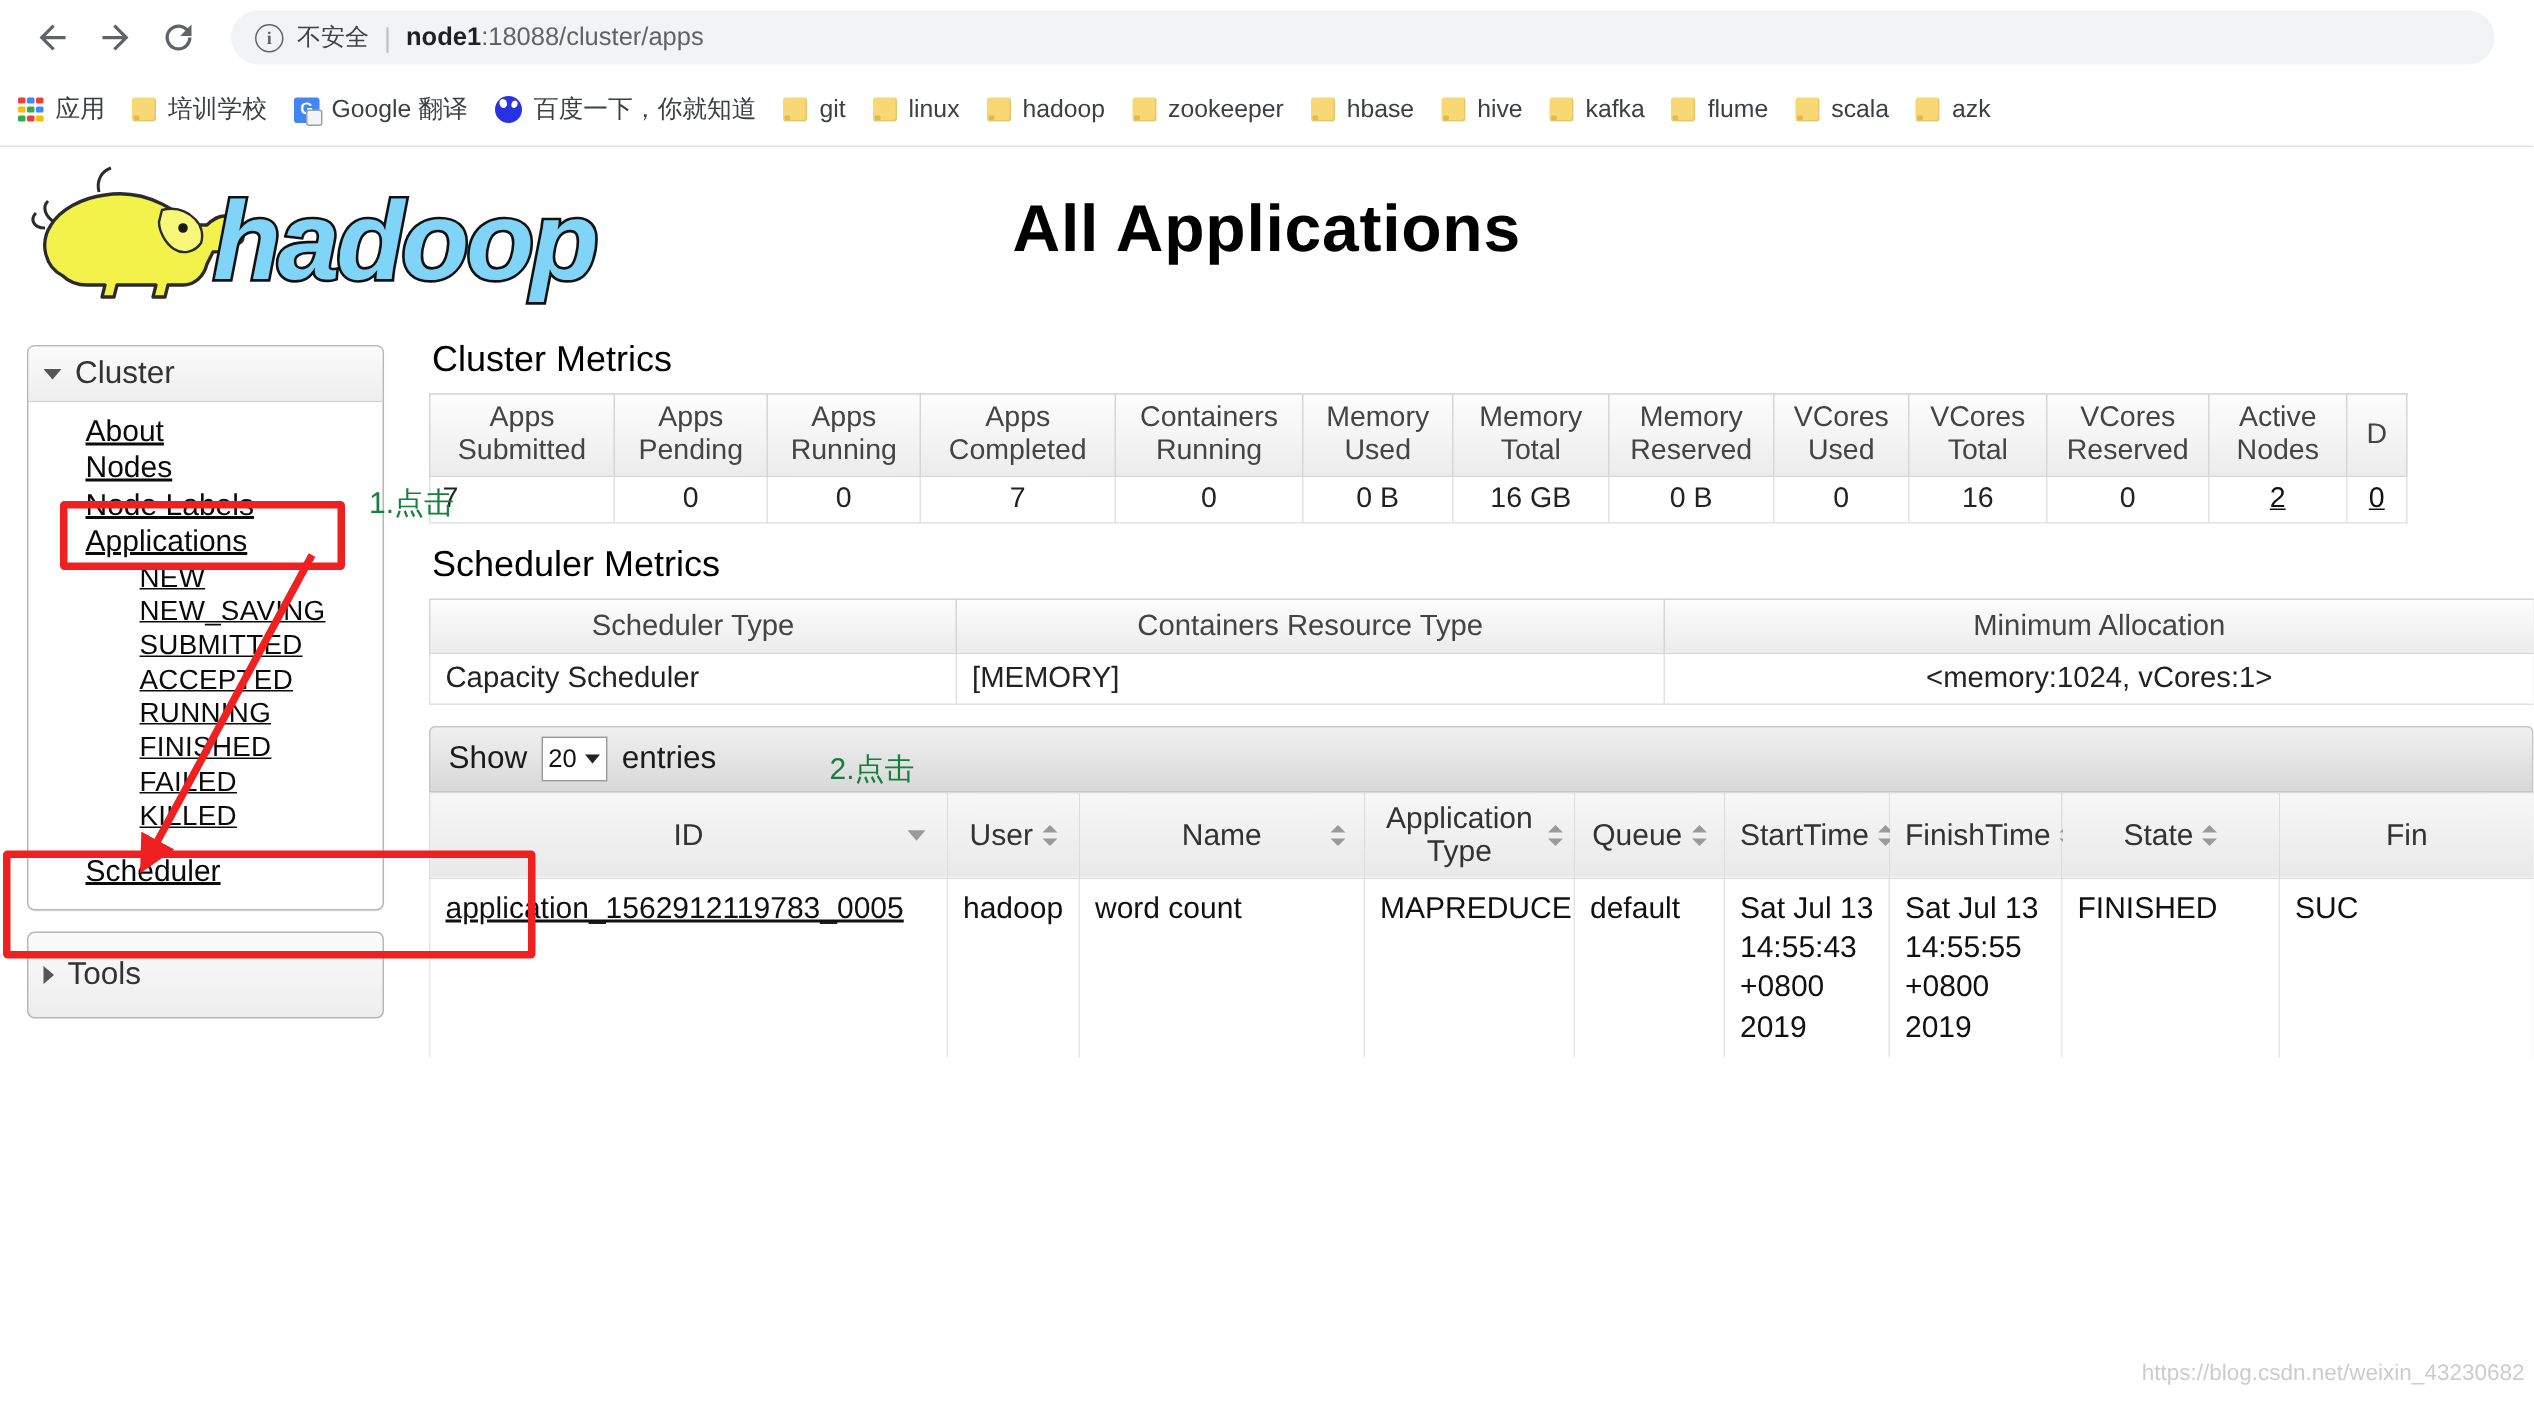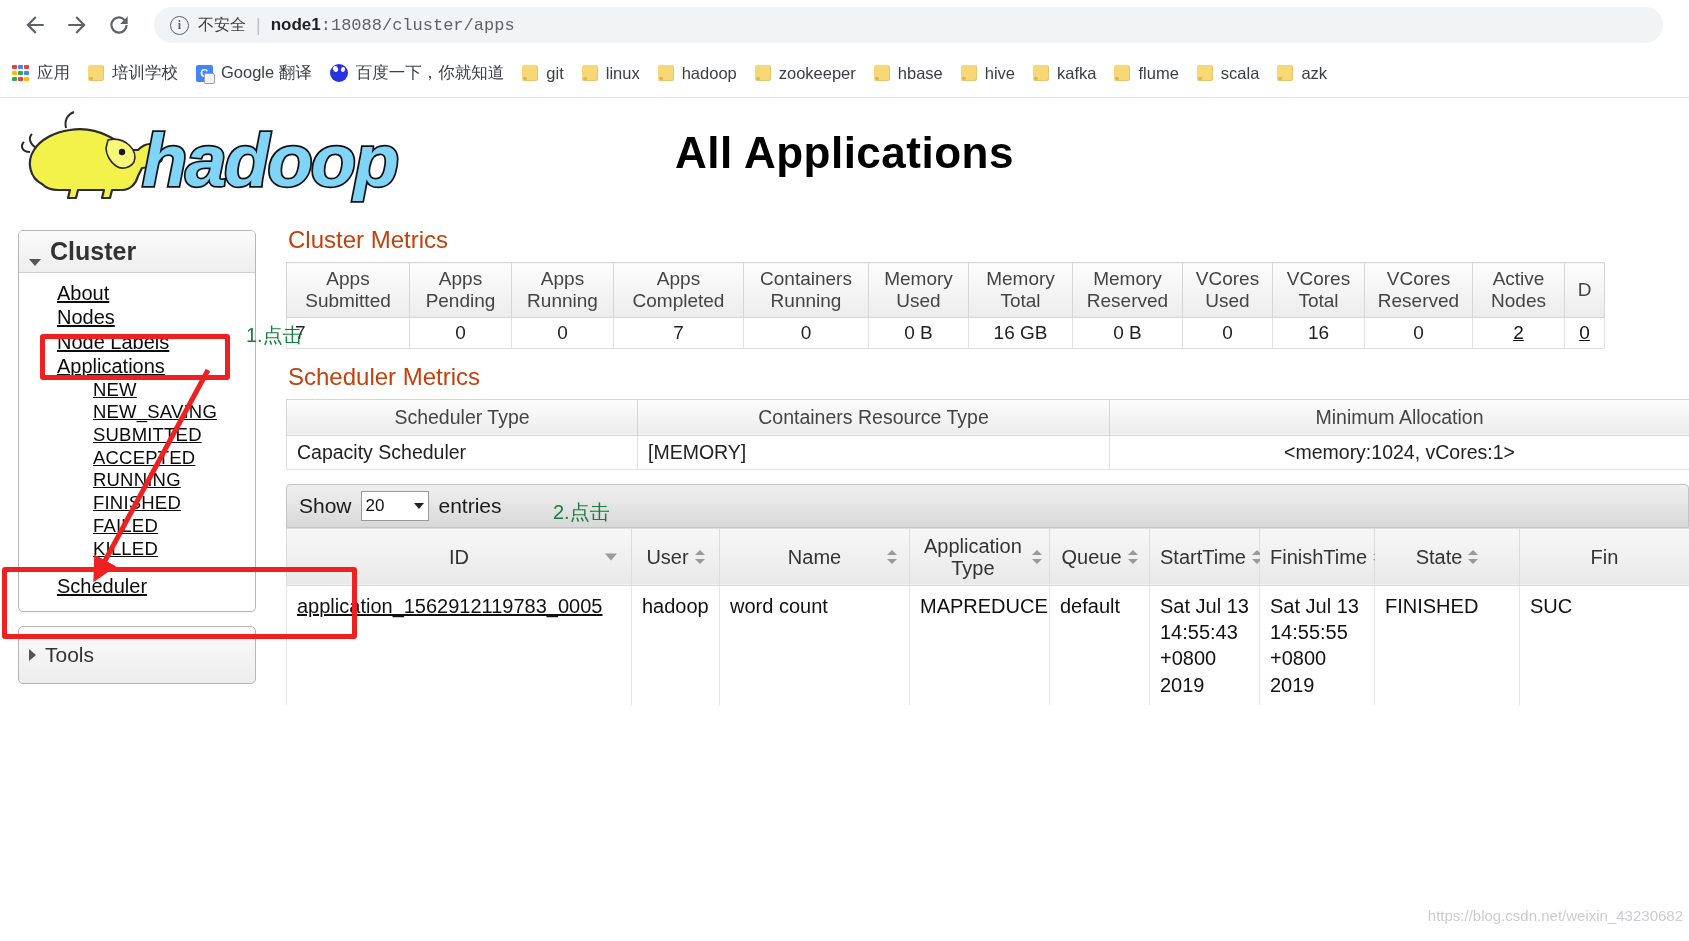--- a/index.html
+++ b/index.html
@@ -27,21 +27,21 @@
     font-size: 17px; color: #202124; min-width: 0;
   }
   .info-circle {
     width: 17px; height: 17px; border: 1.6px solid #5f6368; border-radius: 50%;
     display: inline-flex; align-items: center; justify-content: center;
     font-size: 12px; font-weight: bold; color: #5f6368; flex: none; font-family: "Liberation Serif", serif;
   }
   .sec-label { margin-left: 9px; color: #404040; font-size: 16px; white-space: nowrap; }
   .sec-div { margin: 0 10px; color: #bdc1c6; font-size: 18px; }
   .url-host { color: #202124; font-weight: bold; }
-  .url-path { color: #5f6368; font-family: Liberation Mono, monospace; }
+  .url-path { color: #5f6368; }
 
   
   .bookmarks {
     height: 46px; display: flex; align-items: center; padding: 0 12px;
     font-size: 16.5px; color: #3c4043; white-space: nowrap; overflow: hidden;
   }
   .bm { display: flex; align-items: center; margin-right: 18px; flex: none; }
   .bm-label { margin-left: 8px; }
   .folder-ico {
     width: 16px; height: 16px; background: #f8d775; border-radius: 2px; flex: none;
@@ -75,22 +75,22 @@
   
   .sidebar { position: absolute; left: 18px; top: 132px; width: 238px; }
   .panel {
     border: 1px solid #b6b6b6; border-radius: 5px; background: #fff;
     box-shadow: 0 1px 1px rgba(0,0,0,.05);
   }
   .panel-head {
     background: linear-gradient(#fbfbfb, #eeeeee);
     border-bottom: 1px solid #cfcfcf;
     border-radius: 4px 4px 0 0;
-    padding: 6px 10px; font-size: 25px; color: #333;
-    display: flex; align-items: flex-end; font-weight: bold;
+    padding: 6px 10px; font-size: 21px; color: #333;
+    display: flex; align-items: center;
   }
   .caret-down { width: 0; height: 0; border-left: 6px solid transparent; border-right: 6px solid transparent;
     border-top: 7px solid #555; margin-right: 9px; flex:none; }
   .caret-right { width: 0; height: 0; border-top: 6px solid transparent; border-bottom: 6px solid transparent;
     border-left: 7px solid #555; margin-right: 9px; flex:none; }
   .panel-body { padding: 8px 0 12px 0; }
   .nav-link {
     display: block; color: #0b0b0b; text-decoration: underline; font-size: 20px;
     line-height: 1.12; padding: 1px 0 1px 38px; white-space: nowrap;
   }
@@ -99,21 +99,21 @@
   .tools-panel { margin-top: 14px; }
   .tools-head {
     background: linear-gradient(#fbfbfb, #ededed);
     border: 1px solid #b6b6b6; border-radius: 5px;
     padding: 16px 10px; font-size: 21px; color: #333;
     display: flex; align-items: center;
   }
 
   
   .main { position: absolute; left: 286px; top: 128px; right: 0; }
-  .section-title { font-size: 24px; color: #c2410c; margin: 0 0 8px 2px; font-weight: normal; }
+  .section-title { font-size: 24px; color: #000000; margin: 0 0 8px 2px; font-weight: normal; }
 
   table.metrics { border-collapse: collapse; table-layout: fixed; }
   table.metrics th {
     background: linear-gradient(#fdfdfd, #ececec);
     border: 1px solid #d6d6d6;
     font-size: 19px; font-weight: normal; color: #444;
     padding: 5px 8px; text-align: center; line-height: 1.15;
   }
   table.metrics td {
     border: 1px solid #e2e2e2; border-top: none;
@@ -138,21 +138,21 @@
   .dt { margin-top: 14px; width: 1403px; }
   .dt-toolbar {
     background: linear-gradient(#f0f0f0, #d8d8d8);
     border: 1px solid #c4c4c4; border-radius: 4px 4px 0 0;
     padding: 6px 12px; font-size: 21px; color: #1a1a1a;
     display: flex; align-items: center; gap: 9px;
   }
   .dt-select {
     font-family: "Liberation Sans", sans-serif; font-size: 17px;
     border: 1px solid #9a9a9a; background: #fff; color: #111;
-    padding: 1px 4px; height: 26px; display: inline-flex; align-items: center; gap: 30px;
+    padding: 1px 4px; height: 26px; display: inline-flex; align-items: center; gap: 6px;
   }
   .dt-select .arr { width: 0; height: 0; border-left: 5px solid transparent; border-right: 5px solid transparent;
     border-top: 6px solid #222; }
   table.apps { border-collapse: collapse; table-layout: fixed; width: 1403px; }
   table.apps th {
     background: linear-gradient(#f7f7f7, #e9e9e9);
     border: 1px solid #dcdcdc; font-size: 20px; font-weight: normal; color: #333;
     padding: 6px 10px; text-align: center; vertical-align: middle; line-height: 1.1;
     position: relative;
   }

